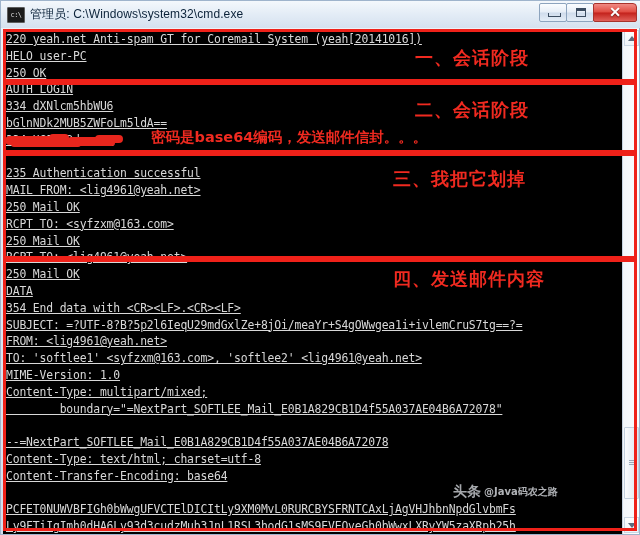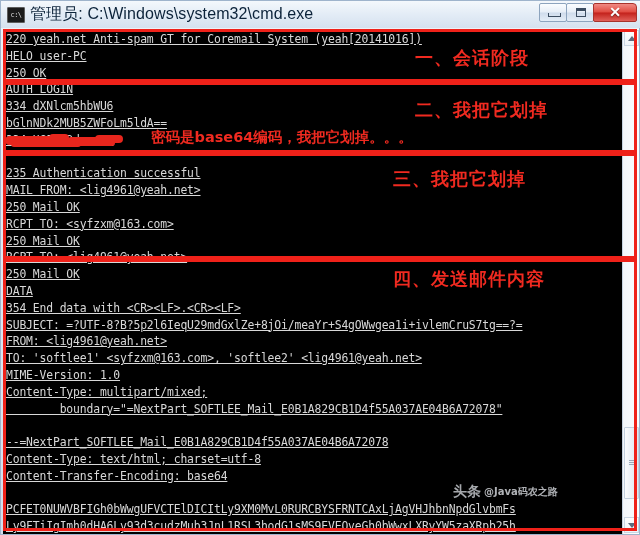--- a/index.html
+++ b/index.html
@@ -36,21 +36,21 @@
     border-radius: 1px;
     color: #dcdcdc;
     font-family: "DejaVu Sans Mono", monospace;
     font-size: 7px;
     line-height: 14px;
     text-align: center;
     letter-spacing: -0.5px;
     overflow: hidden;
   }
   #title-text {
-    font-size: 16px;
+    font-size: 12px;
     color: #0b2239;
     white-space: nowrap;
     letter-spacing: 0.1px;
   }
   #winbtns {
     position: absolute; right: 4px; top: 2px;
     display: flex; gap: 0px;
   }
   .winbtn {
     width: 28px; height: 19px;
@@ -254,22 +254,22 @@
       <span class="sb-arrow down"></span>
     </div>
   </div>
 
   <div id="overlay">
 
     <div class="redbox" style="left:2px; top:28px; width:634px; height:53px;"></div>
     <div class="redlabel" style="left:414px; top:45px;">一、会话阶段</div>
 
     <div class="redbox" style="left:2px; top:81px; width:634px; height:71px;"></div>
-    <div class="redlabel" style="left:414px; top:97px;">二、我把它划掉</div>
-    <div class="rednote" style="left:150px; top:127px;">密码是base64编码，我把它划掉。。。</div>
+    <div class="redlabel" style="left:414px; top:97px;">二、会话阶段</div>
+    <div class="rednote" style="left:150px; top:127px;">密码是base64编码，发送邮件信封。。。</div>
 
     <div id="redact">
       <span class="sc" style="left:0px;   top:2px;  width:56px; height:9px;"></span>
       <span class="sc" style="left:44px;  top:0px;  width:20px; height:8px;"></span>
       <span class="sc" style="left:62px;  top:3px;  width:34px; height:9px;"></span>
       <span class="sc" style="left:90px;  top:1px;  width:28px; height:8px;"></span>
       <span class="sc" style="left:6px;   top:7px;  width:70px; height:6px;"></span>
       <span class="sc" style="left:70px;  top:6px;  width:40px; height:6px;"></span>
     </div>
 

